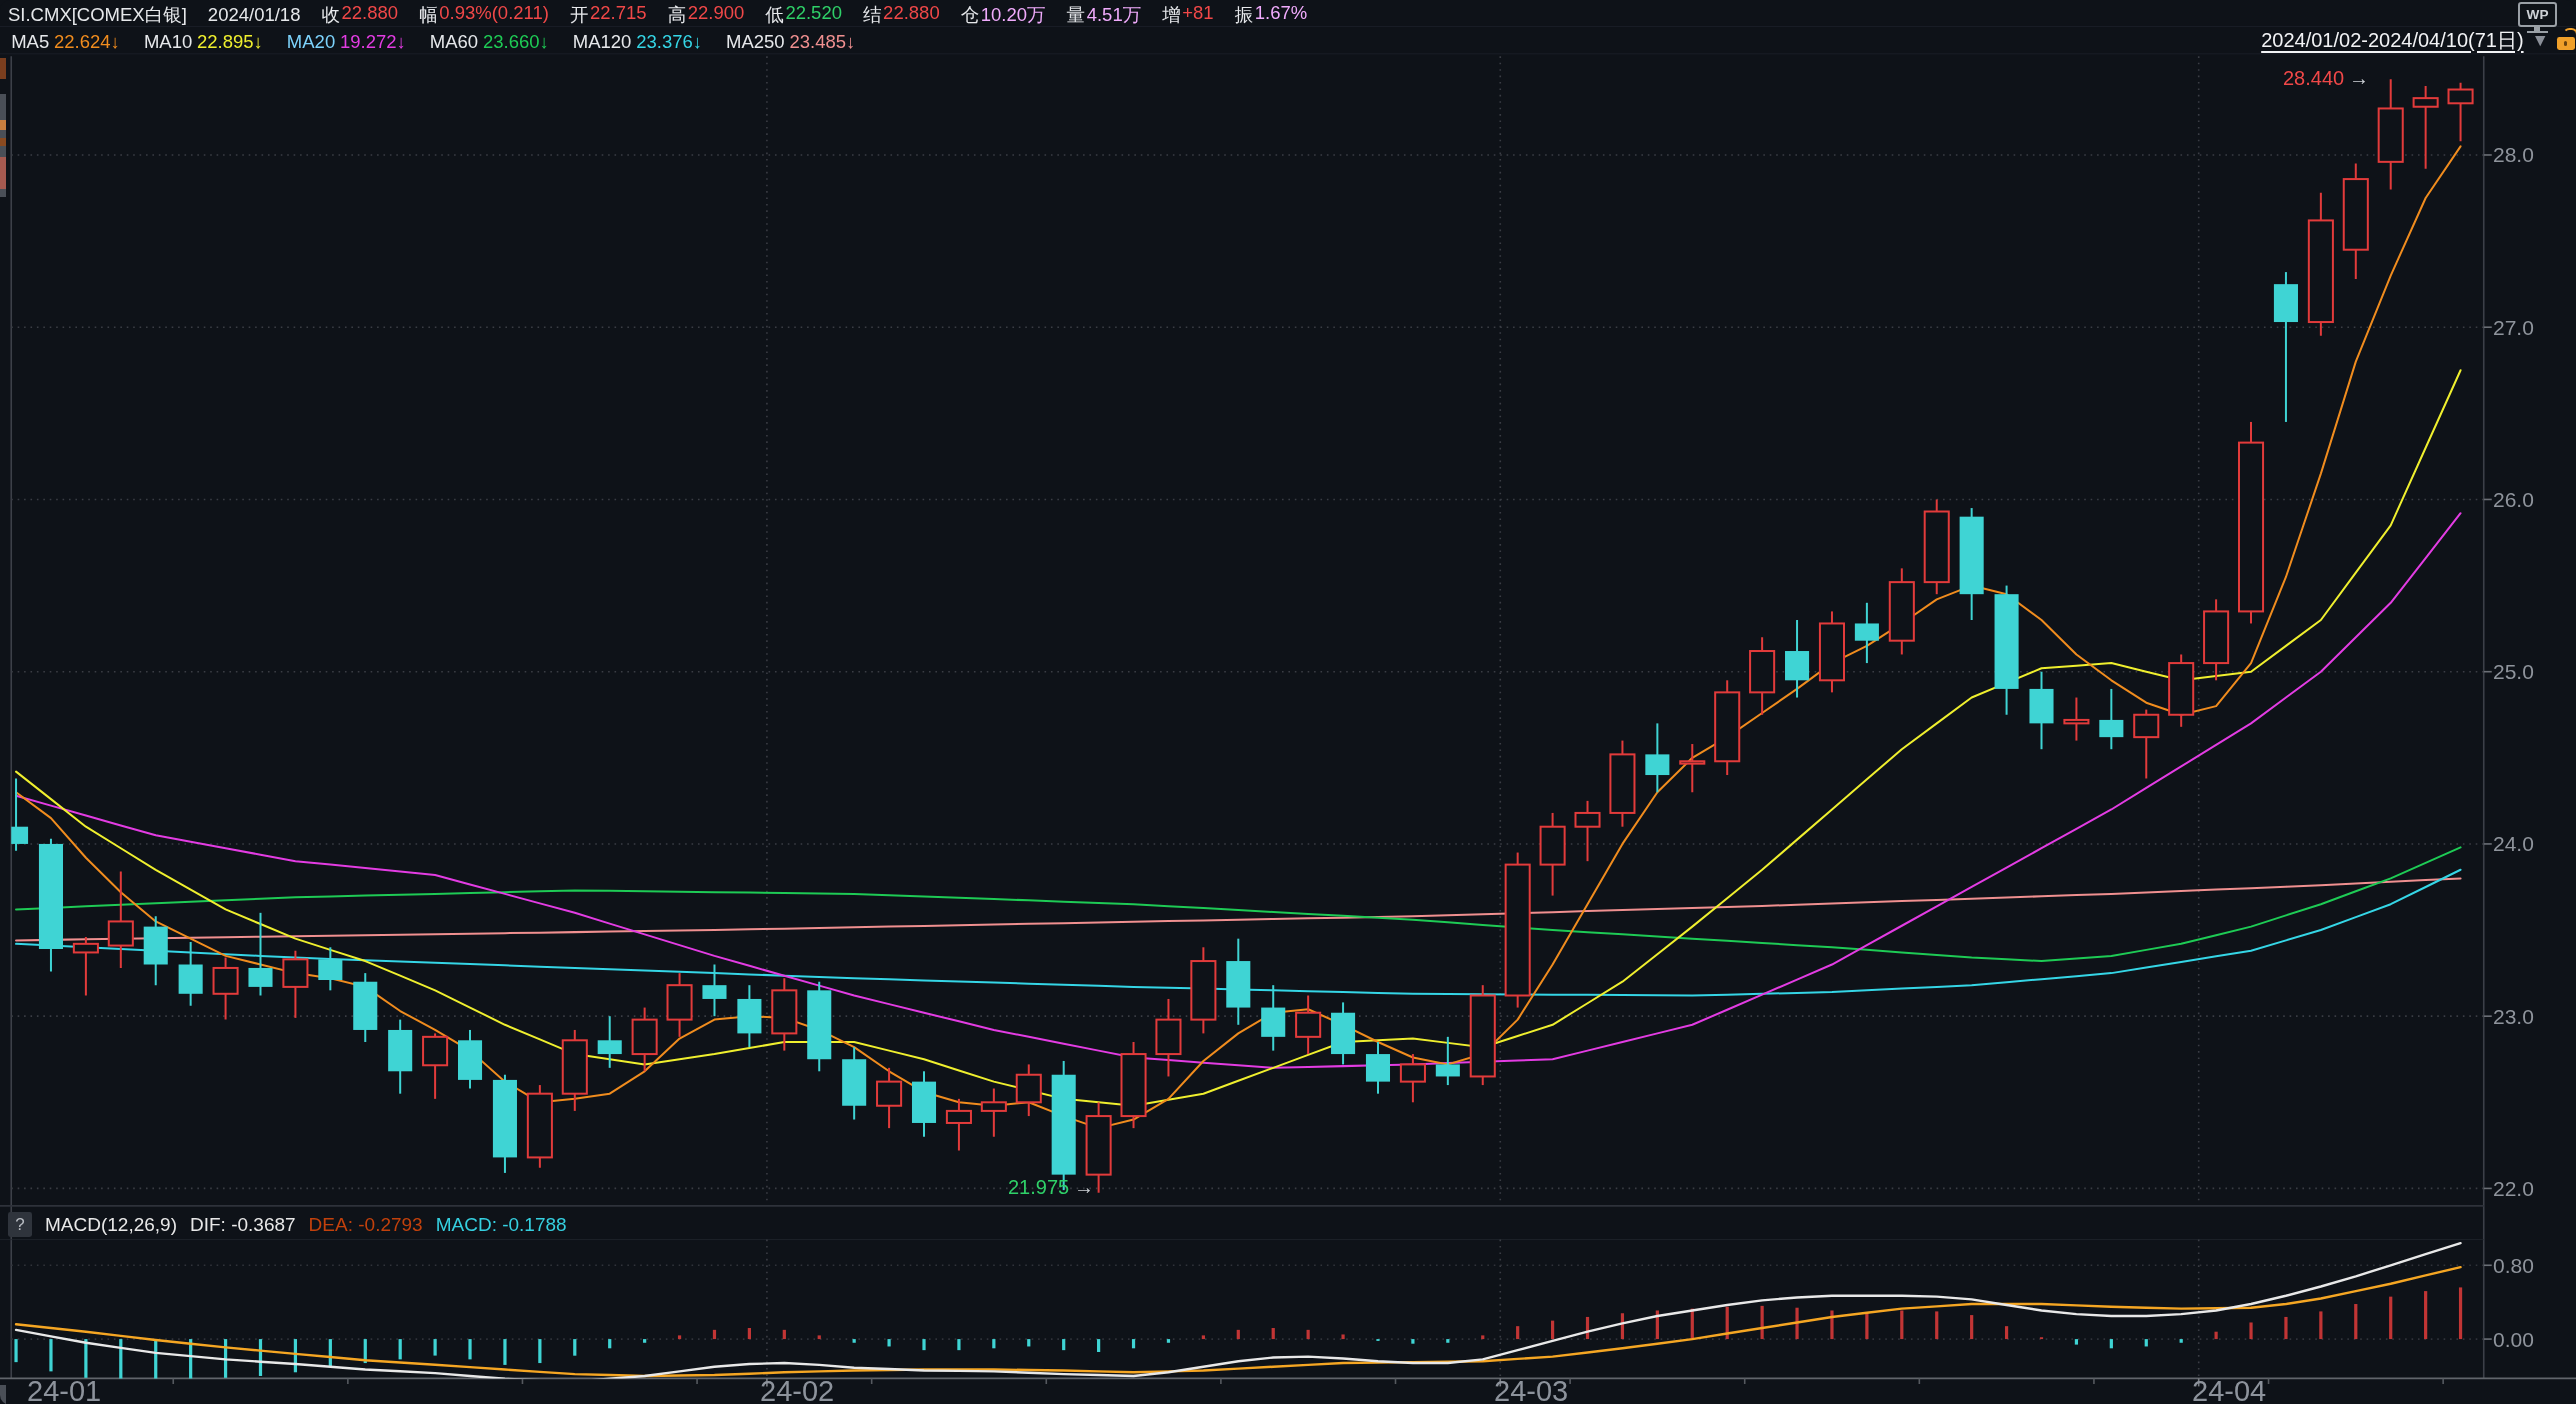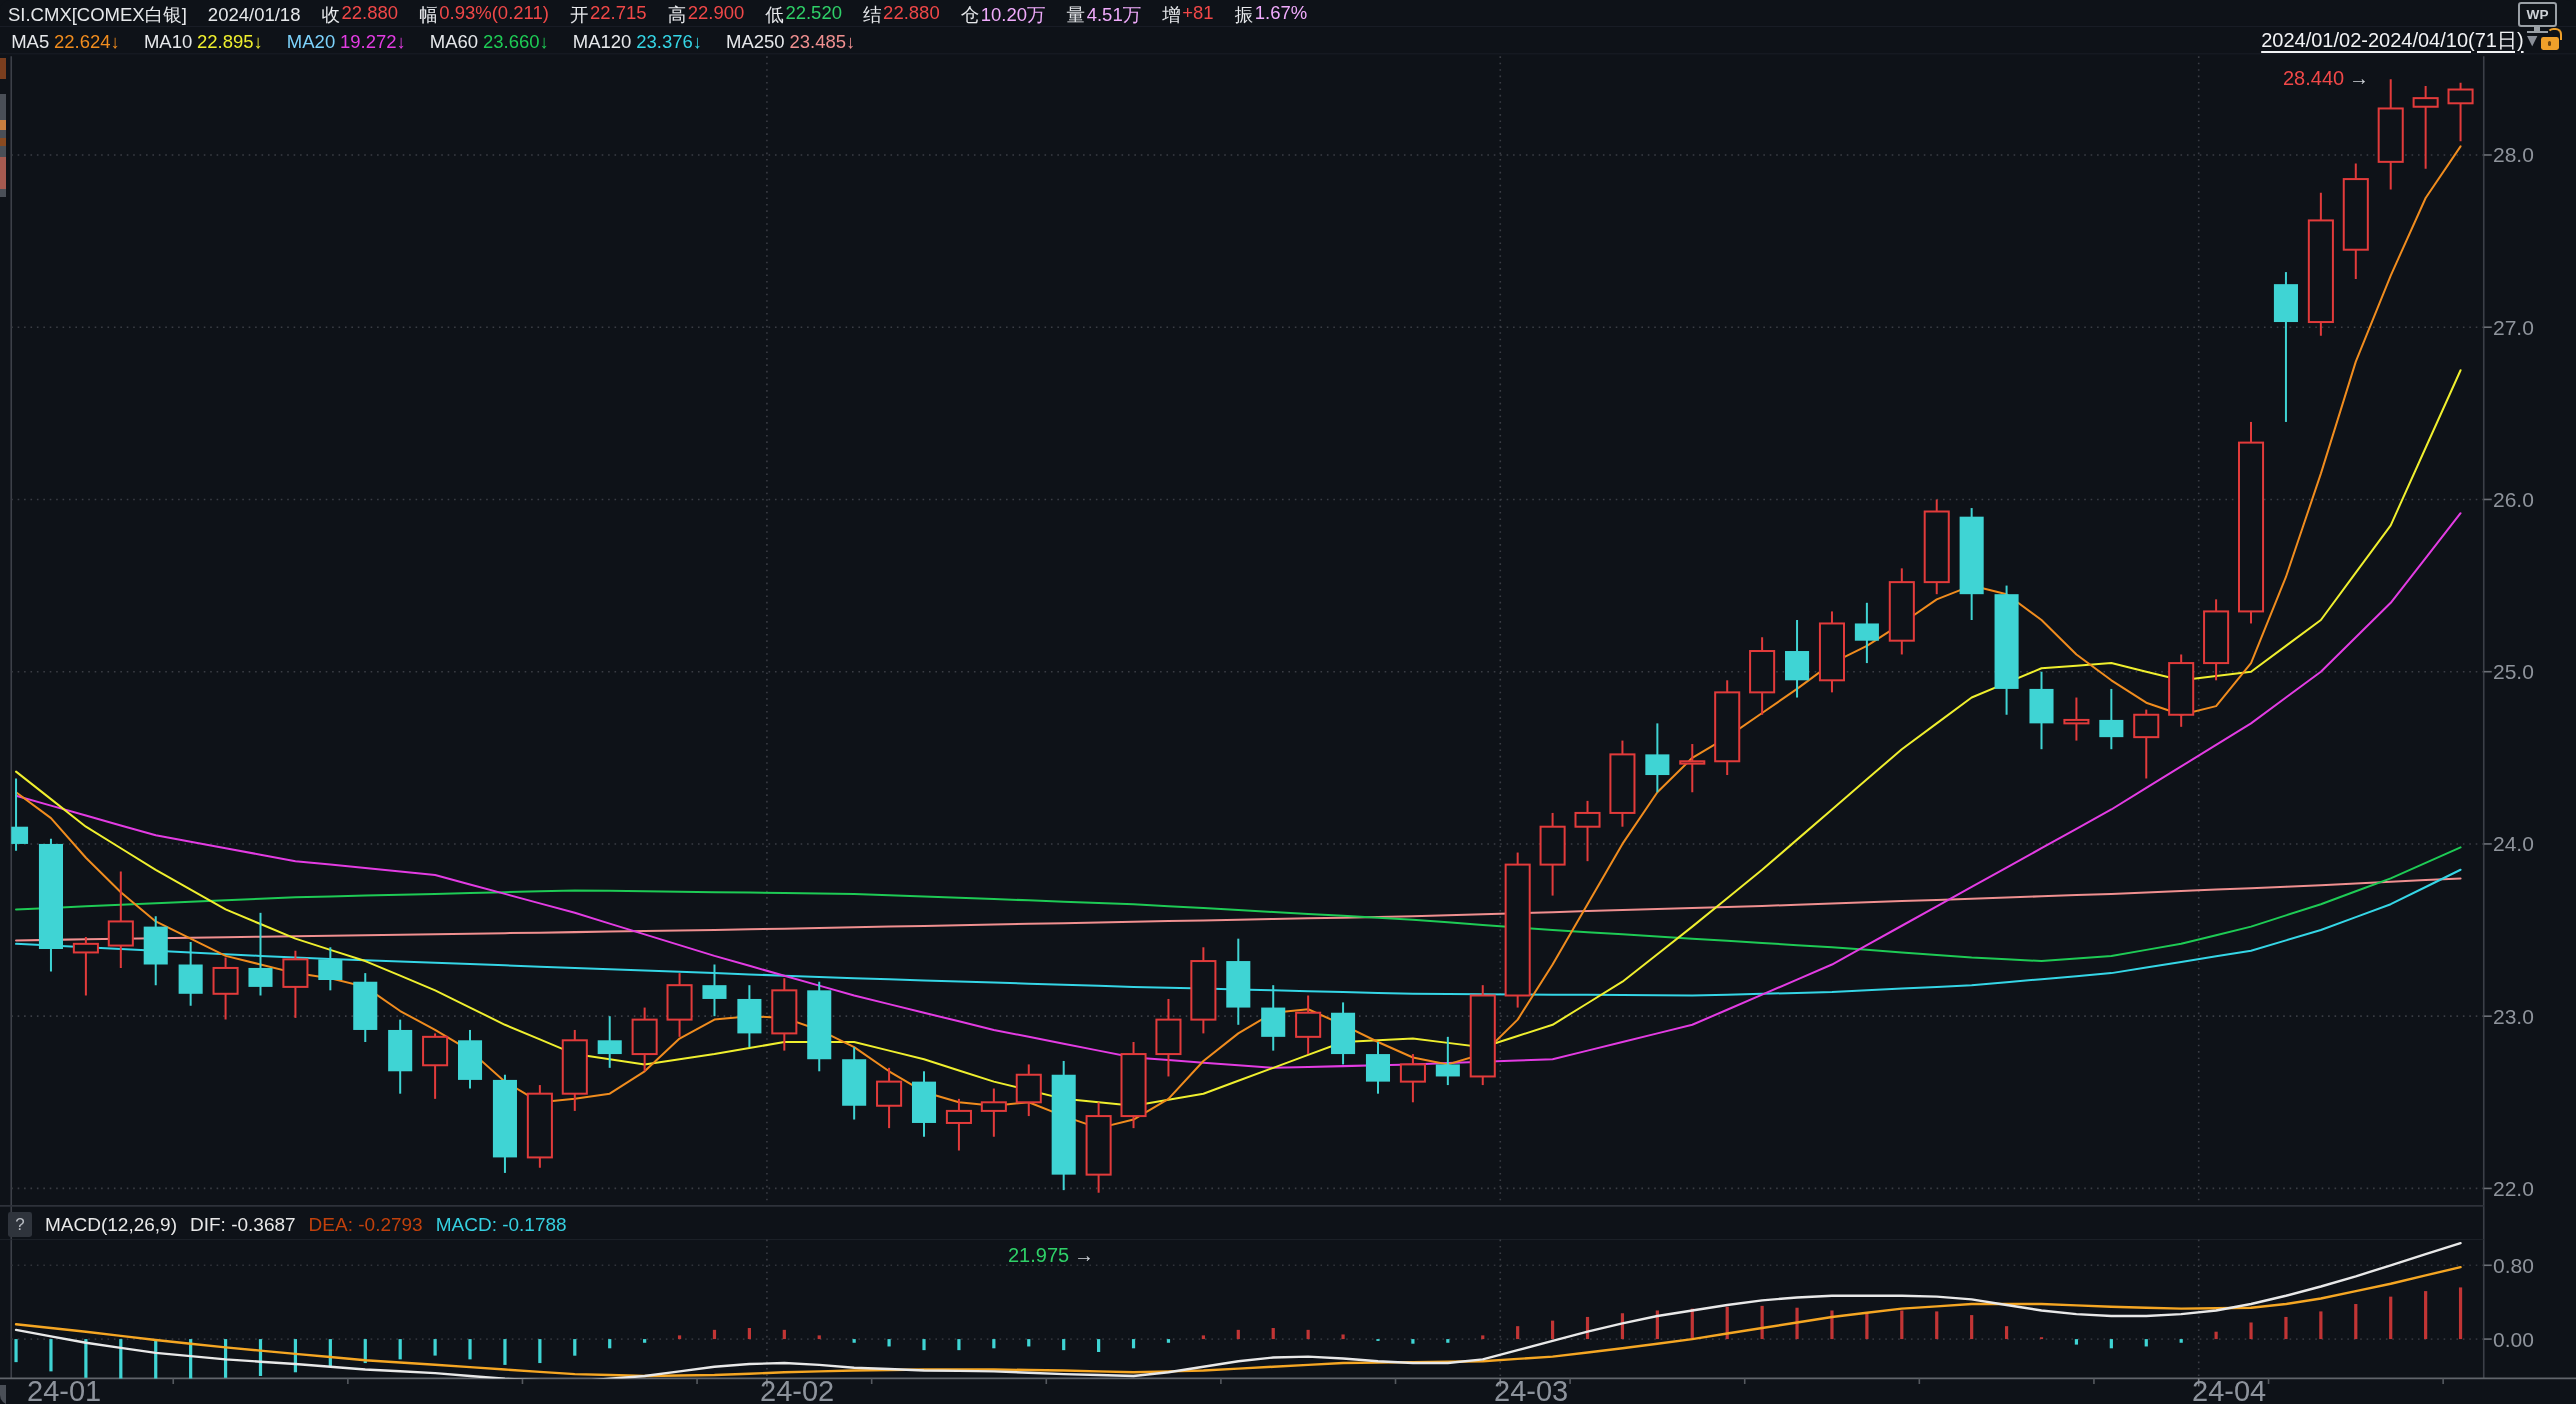--- a/index.html
+++ b/index.html
@@ -5,21 +5,21 @@
   html,body{margin:0;padding:0;background:#0e1218;}
   #app{position:relative;width:2576px;height:1405px;background:#0e1218;overflow:hidden;
        font-family:"Liberation Sans","DejaVu Sans",sans-serif;color:#e6e8eb;border-radius:10px;}
   svg{position:absolute;left:0;top:0;}
   .row1{position:absolute;left:8px;top:1.6px;height:26px;display:flex;align-items:center;gap:21px;font-size:18.5px;white-space:nowrap;}
   .row2{position:absolute;left:11.2px;top:29px;height:26px;display:flex;align-items:center;gap:24px;font-size:18.5px;white-space:nowrap;}
   .fld{display:inline-flex;gap:1.6px;}
   .lab{color:#e6e8eb;}
   .v-red{color:#f04848;} .v-green{color:#2fd068;} .v-white{color:#f0abfc;}
   .ma-item{display:inline-flex;gap:4.8px;}
-  .range{position:absolute;top:26.5px;right:16px;height:27px;display:flex;align-items:center;gap:0;font-size:20px;margin-left:45px;}
+  .range{position:absolute;top:26.5px;right:0;height:27px;display:flex;align-items:center;gap:8px;font-size:20px;margin-left:45px;}
   .range .txt{color:#f2f3f5;text-decoration:underline;text-underline-offset:4px;}
   .range .tri{color:#8a8f98;font-size:17.6px;}
   .lock{position:relative;width:19px;height:24px;display:inline-block;}
   .lock .body{position:absolute;left:0;bottom:1.6px;width:17.6px;height:13.6px;background:#f0a02a;border-radius:2.4px;}
   .lock .hole{position:absolute;left:7.2px;bottom:5.6px;width:3.2px;height:5.6px;background:#6b4410;border-radius:1.6px;}
   .lock .shackle{position:absolute;right:-1.6px;top:0px;width:10.4px;height:9.6px;border:2.4px solid #f0a02a;border-bottom:none;border-left-color:transparent;border-radius:6.4px 6.4px 0 0;}
   .wp{position:absolute;top:1.6px;right:17.6px;width:42px;height:32px;}
   .wp .scr{position:absolute;left:1.6px;top:0;width:35px;height:21px;border:2.4px solid #9aa0a6;border-radius:3.2px;
            display:flex;align-items:center;justify-content:center;font-size:13.6px;font-weight:bold;color:#cdd1d6;}
   .wp .neck{position:absolute;left:17.6px;top:25px;width:6.4px;height:4px;background:#9aa0a6;}
@@ -410,21 +410,21 @@
       <span class="shackle"></span>
       <span class="body"></span>
       <span class="hole"></span>
     </span>
   </div>
 
   <div class="ann ann-high" style="left:2283px;top:67px;">
     <span>28.440</span>
       <span class="arr">→</span>
   </div>
-  <div class="ann ann-low" style="left:1008px;top:1244px;">
+  <div class="ann ann-low" style="left:1008px;top:1176px;">
     <span>21.975</span>
       <span class="arr">→</span>
   </div>
 
   <div class="macdrow">
     <span class="help">?</span>
     <span class="c-dif">MACD(12,26,9)</span>
     <span class="c-dif">DIF: -0.3687</span>
     <span class="c-dea">DEA: -0.2793</span>
     <span class="c-macdv">MACD: -0.1788</span>

